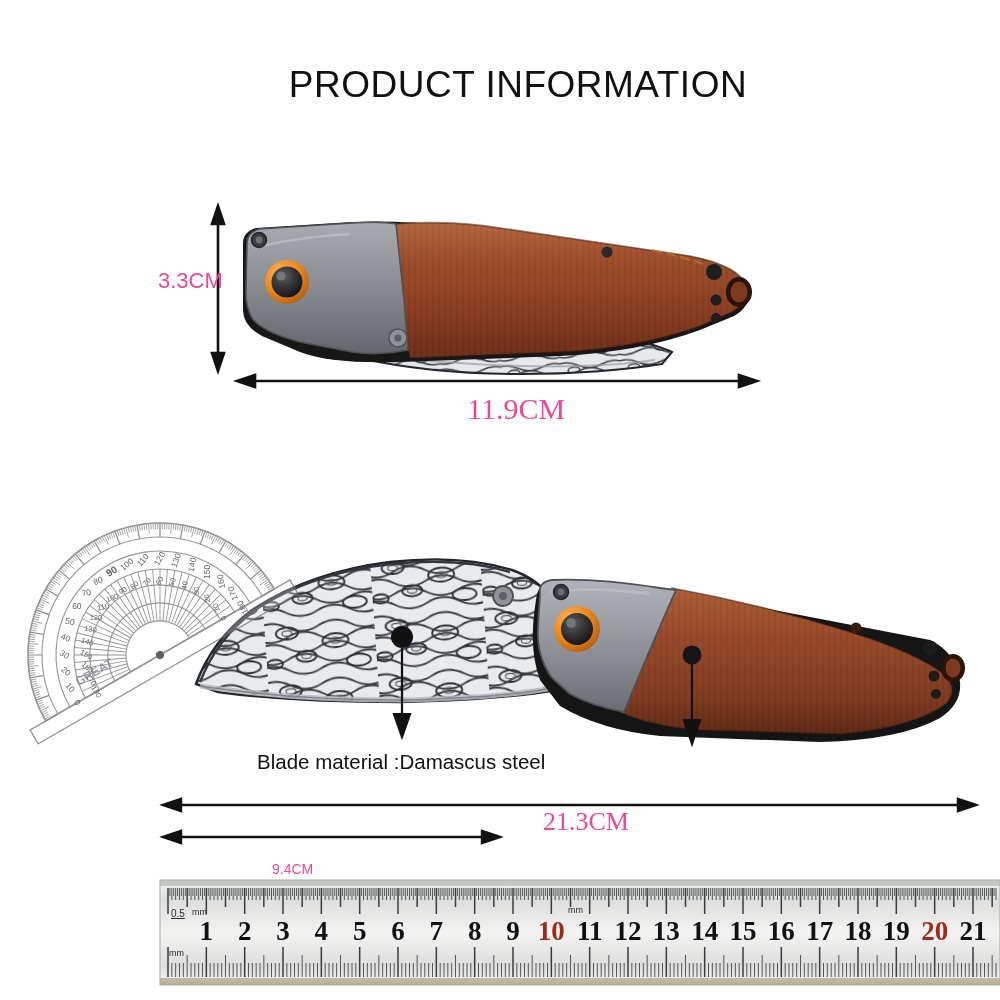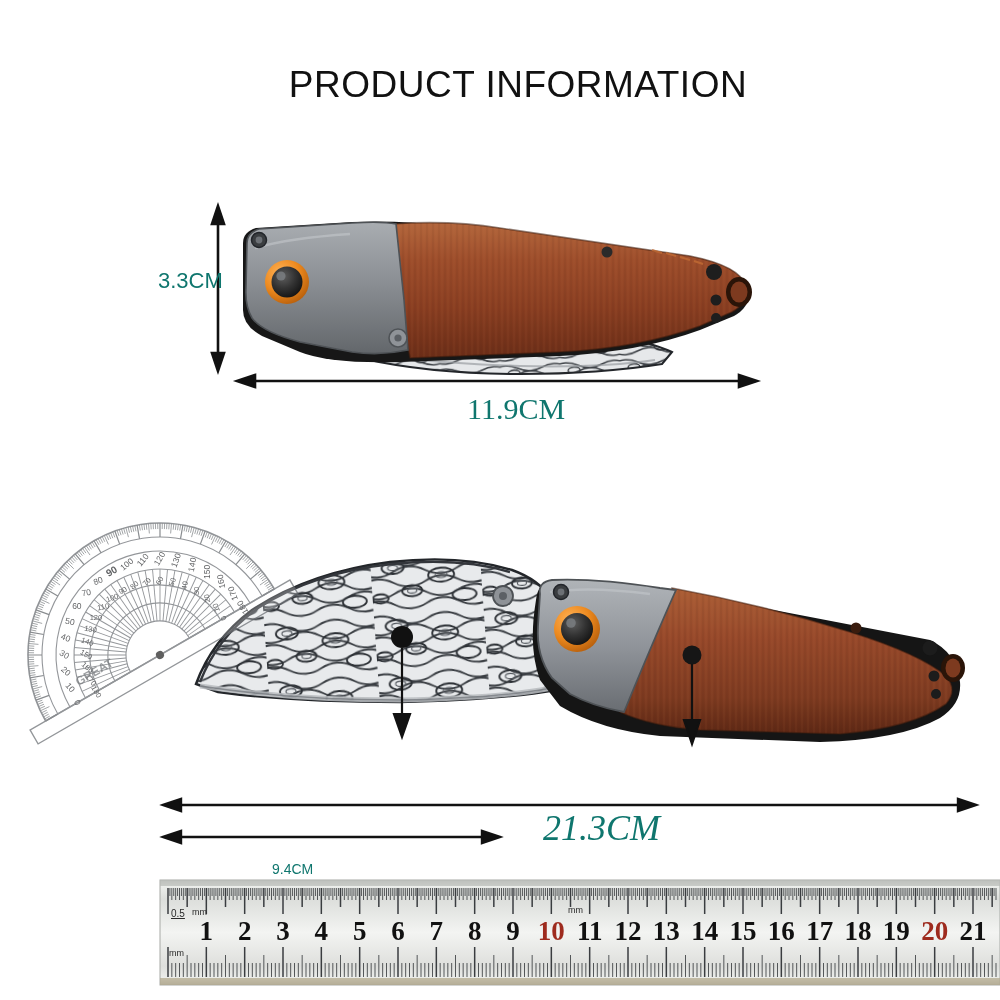--- a/index.html
+++ b/index.html
@@ -8,21 +8,21 @@
     font-family:"Liberation Sans", sans-serif;
     overflow:hidden;position:relative;
   }
   #stage{position:absolute;inset:0;width:1000px;height:1000px;}
   .page-title{
     position:absolute;left:0;right:0;top:64px;text-align:center;
     font-size:37px;letter-spacing:.5px;color:#111;font-weight:400;
     font-family:"Liberation Sans", sans-serif;
     padding-left:36px;
   }
-  .dim-label{position:absolute;color:#0f766e;white-space:nowrap;}
+  .dim-label{position:absolute;color:#ec4899;white-space:nowrap;}
   .dim-serif{font-family:"Liberation Serif", serif;}
   .dim-sans{font-family:"Liberation Sans", sans-serif;}
   .ann-label{position:absolute;color:#111;white-space:nowrap;font-size:20.5px;}
   svg.layer{position:absolute;left:0;top:0;width:1000px;height:1000px;overflow:visible;}
 </style>
 </head>
 <body>
 
 <div id="stage">
 
@@ -1253,24 +1253,25 @@
           <text x="934.67" y="940" text-anchor="middle" font-size="27" fill="#9e2b1e">20</text>
           <text x="973.00" y="940" text-anchor="middle" font-size="27" fill="#111111">21</text>
         </g>
     </g>
   </svg>
 
   <div class="dim-label dim-sans" style="left:158px;top:268px;font-size:22px;">3.3CM</div>
 
   <div class="dim-label dim-serif" style="left:446px;top:392px;font-size:30px;margin-left:21px;">11.9CM</div>
 
+  <div class="ann-label" style="left:257px;top:750px;">Blade material :Damascus steel</div>
 
 
   <div class="dim-label dim-sans" style="left:272px;top:861px;font-size:14px;">9.4CM</div>
 
-  <div class="dim-label dim-serif" style="left:543px;top:807px;font-size:36px;font-style:italic;">21.3CM</div>
+  <div class="dim-label dim-serif" style="left:543px;top:807px;font-size:26px;">21.3CM</div>
 
   <div class="dim-label dim-sans" style="left:171px;top:908px;font-size:10px;color:#2a2a2a;text-decoration:underline;">0.5</div>
   <div class="dim-label dim-sans" style="left:192px;top:907px;font-size:9px;color:#2a2a2a;">mm</div>
   <div class="dim-label dim-sans" style="left:169px;top:948px;font-size:9px;color:#2a2a2a;">mm</div>
   <div class="dim-label dim-sans" style="left:568px;top:905px;font-size:9px;color:#2a2a2a;">mm</div>
 
 </div>
 
 </body></html>

